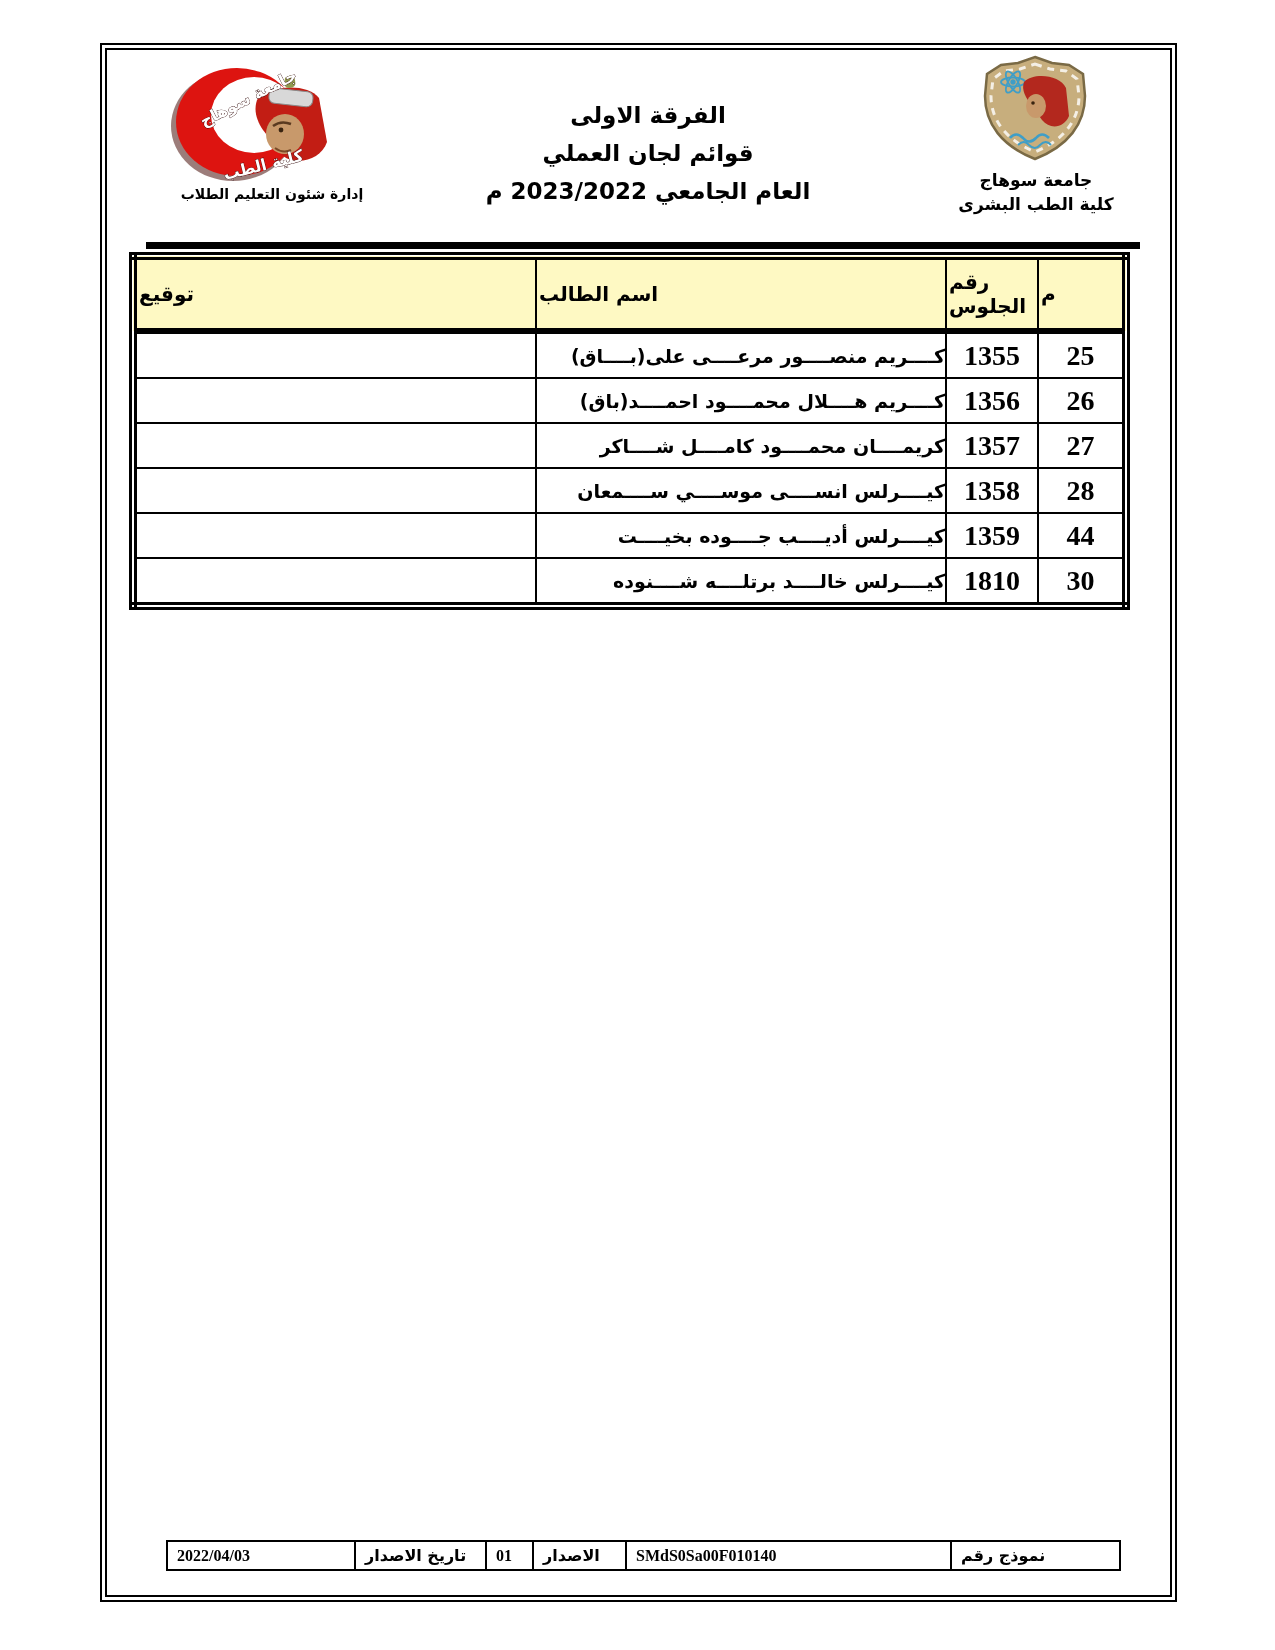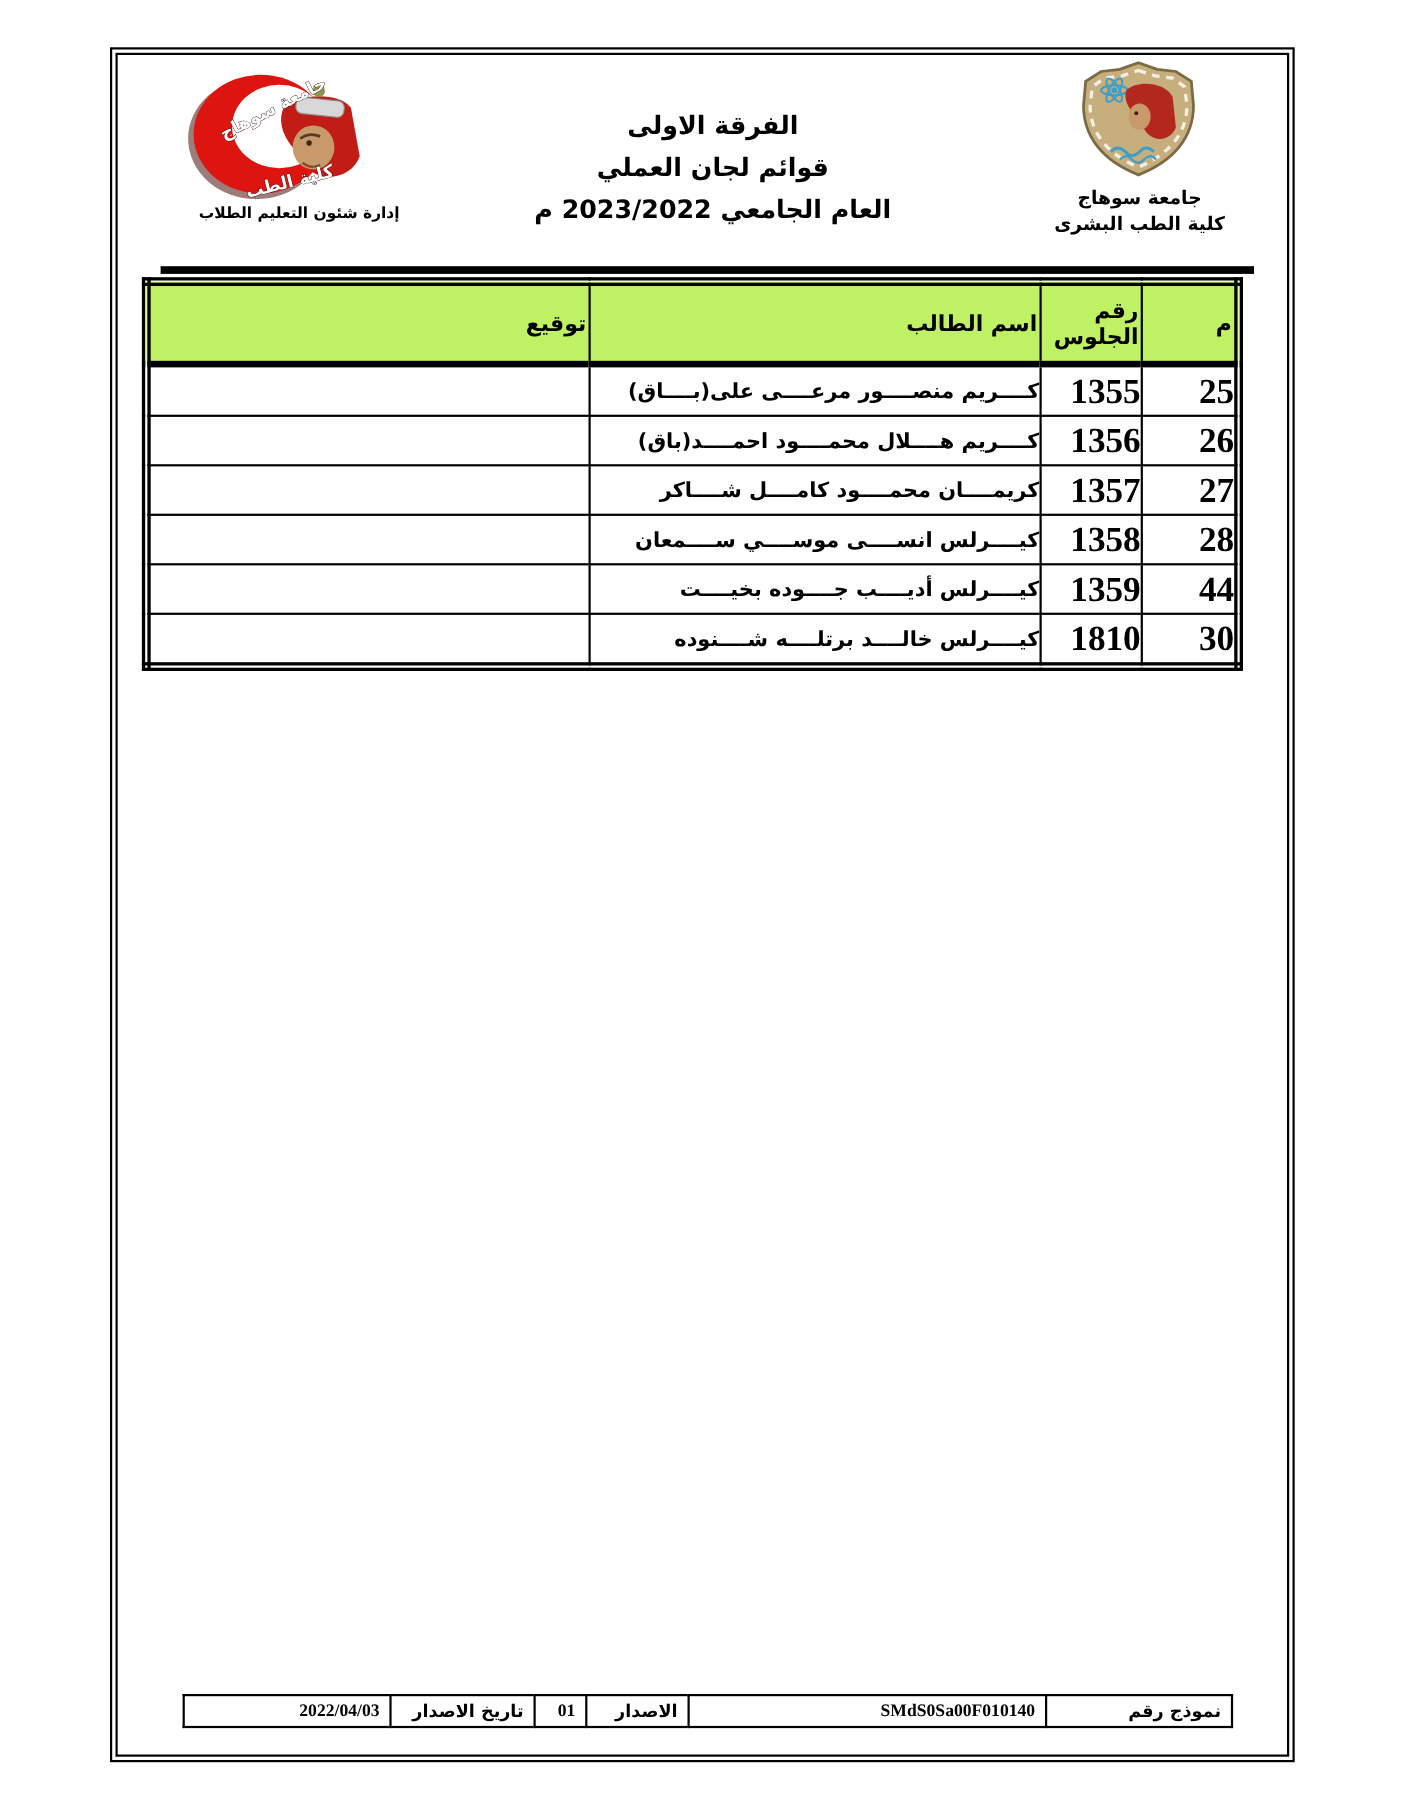--- a/index.html
+++ b/index.html
@@ -29,44 +29,44 @@
   .header-separator{
     position:absolute;left:146px;top:242px;width:994px;height:7px;background:#000;
   }
   
   table.students{
     position:absolute;left:129px;top:252px;width:1001px;
     border-collapse:collapse;table-layout:fixed;direction:rtl;
     border:8px double #000;
   }
   table.students th{
-    background:#bef264;border:2px solid #000;border-bottom:6px solid #000;
+    background:#fef9c3;border:2px solid #000;border-bottom:6px solid #000;
     font-weight:bold;font-size:20px;line-height:24px;height:64px;
-    vertical-align:middle;text-align:right;padding:2px;
+    vertical-align:middle;text-align:left;padding:2px;
   }
   table.students td{
     border:2px solid #000;height:43px;vertical-align:middle;
     padding:0;overflow:hidden;white-space:nowrap;
   }
   td.name-cell{
     font-weight:bold;font-size:19px;text-align:right;padding:0 8px 0 4px;
   }
   td.num-cell{
     font-family:"Liberation Serif","DejaVu Serif",serif;font-weight:bold;
-    font-size:32px;text-align:right;
+    font-size:28px;text-align:center;
   }
   td.sign-cell{background:#fff;}
   
   table.footer-bar{
     position:absolute;left:166px;top:1540px;width:953px;
     border-collapse:collapse;table-layout:fixed;direction:rtl;
   }
   table.footer-bar td{
     border:2px solid #000;height:27px;vertical-align:middle;
-    font-weight:bold;font-size:16px;padding:0 9px;text-align:right;
+    font-weight:bold;font-size:16px;padding:0 9px;text-align:left;
     overflow:hidden;white-space:nowrap;
   }
   td.ft-serif{font-family:"Liberation Serif","DejaVu Serif",serif;font-size:17px;}
   td.ft-center{text-align:center;padding:0 2px;}
   .logo-arc-text{font-family:"DejaVu Sans",sans-serif;font-weight:bold;fill:#fff;
     stroke:#2a0000;stroke-width:0.7;paint-order:stroke;}
 </style>
 </head>
 <body>
 

